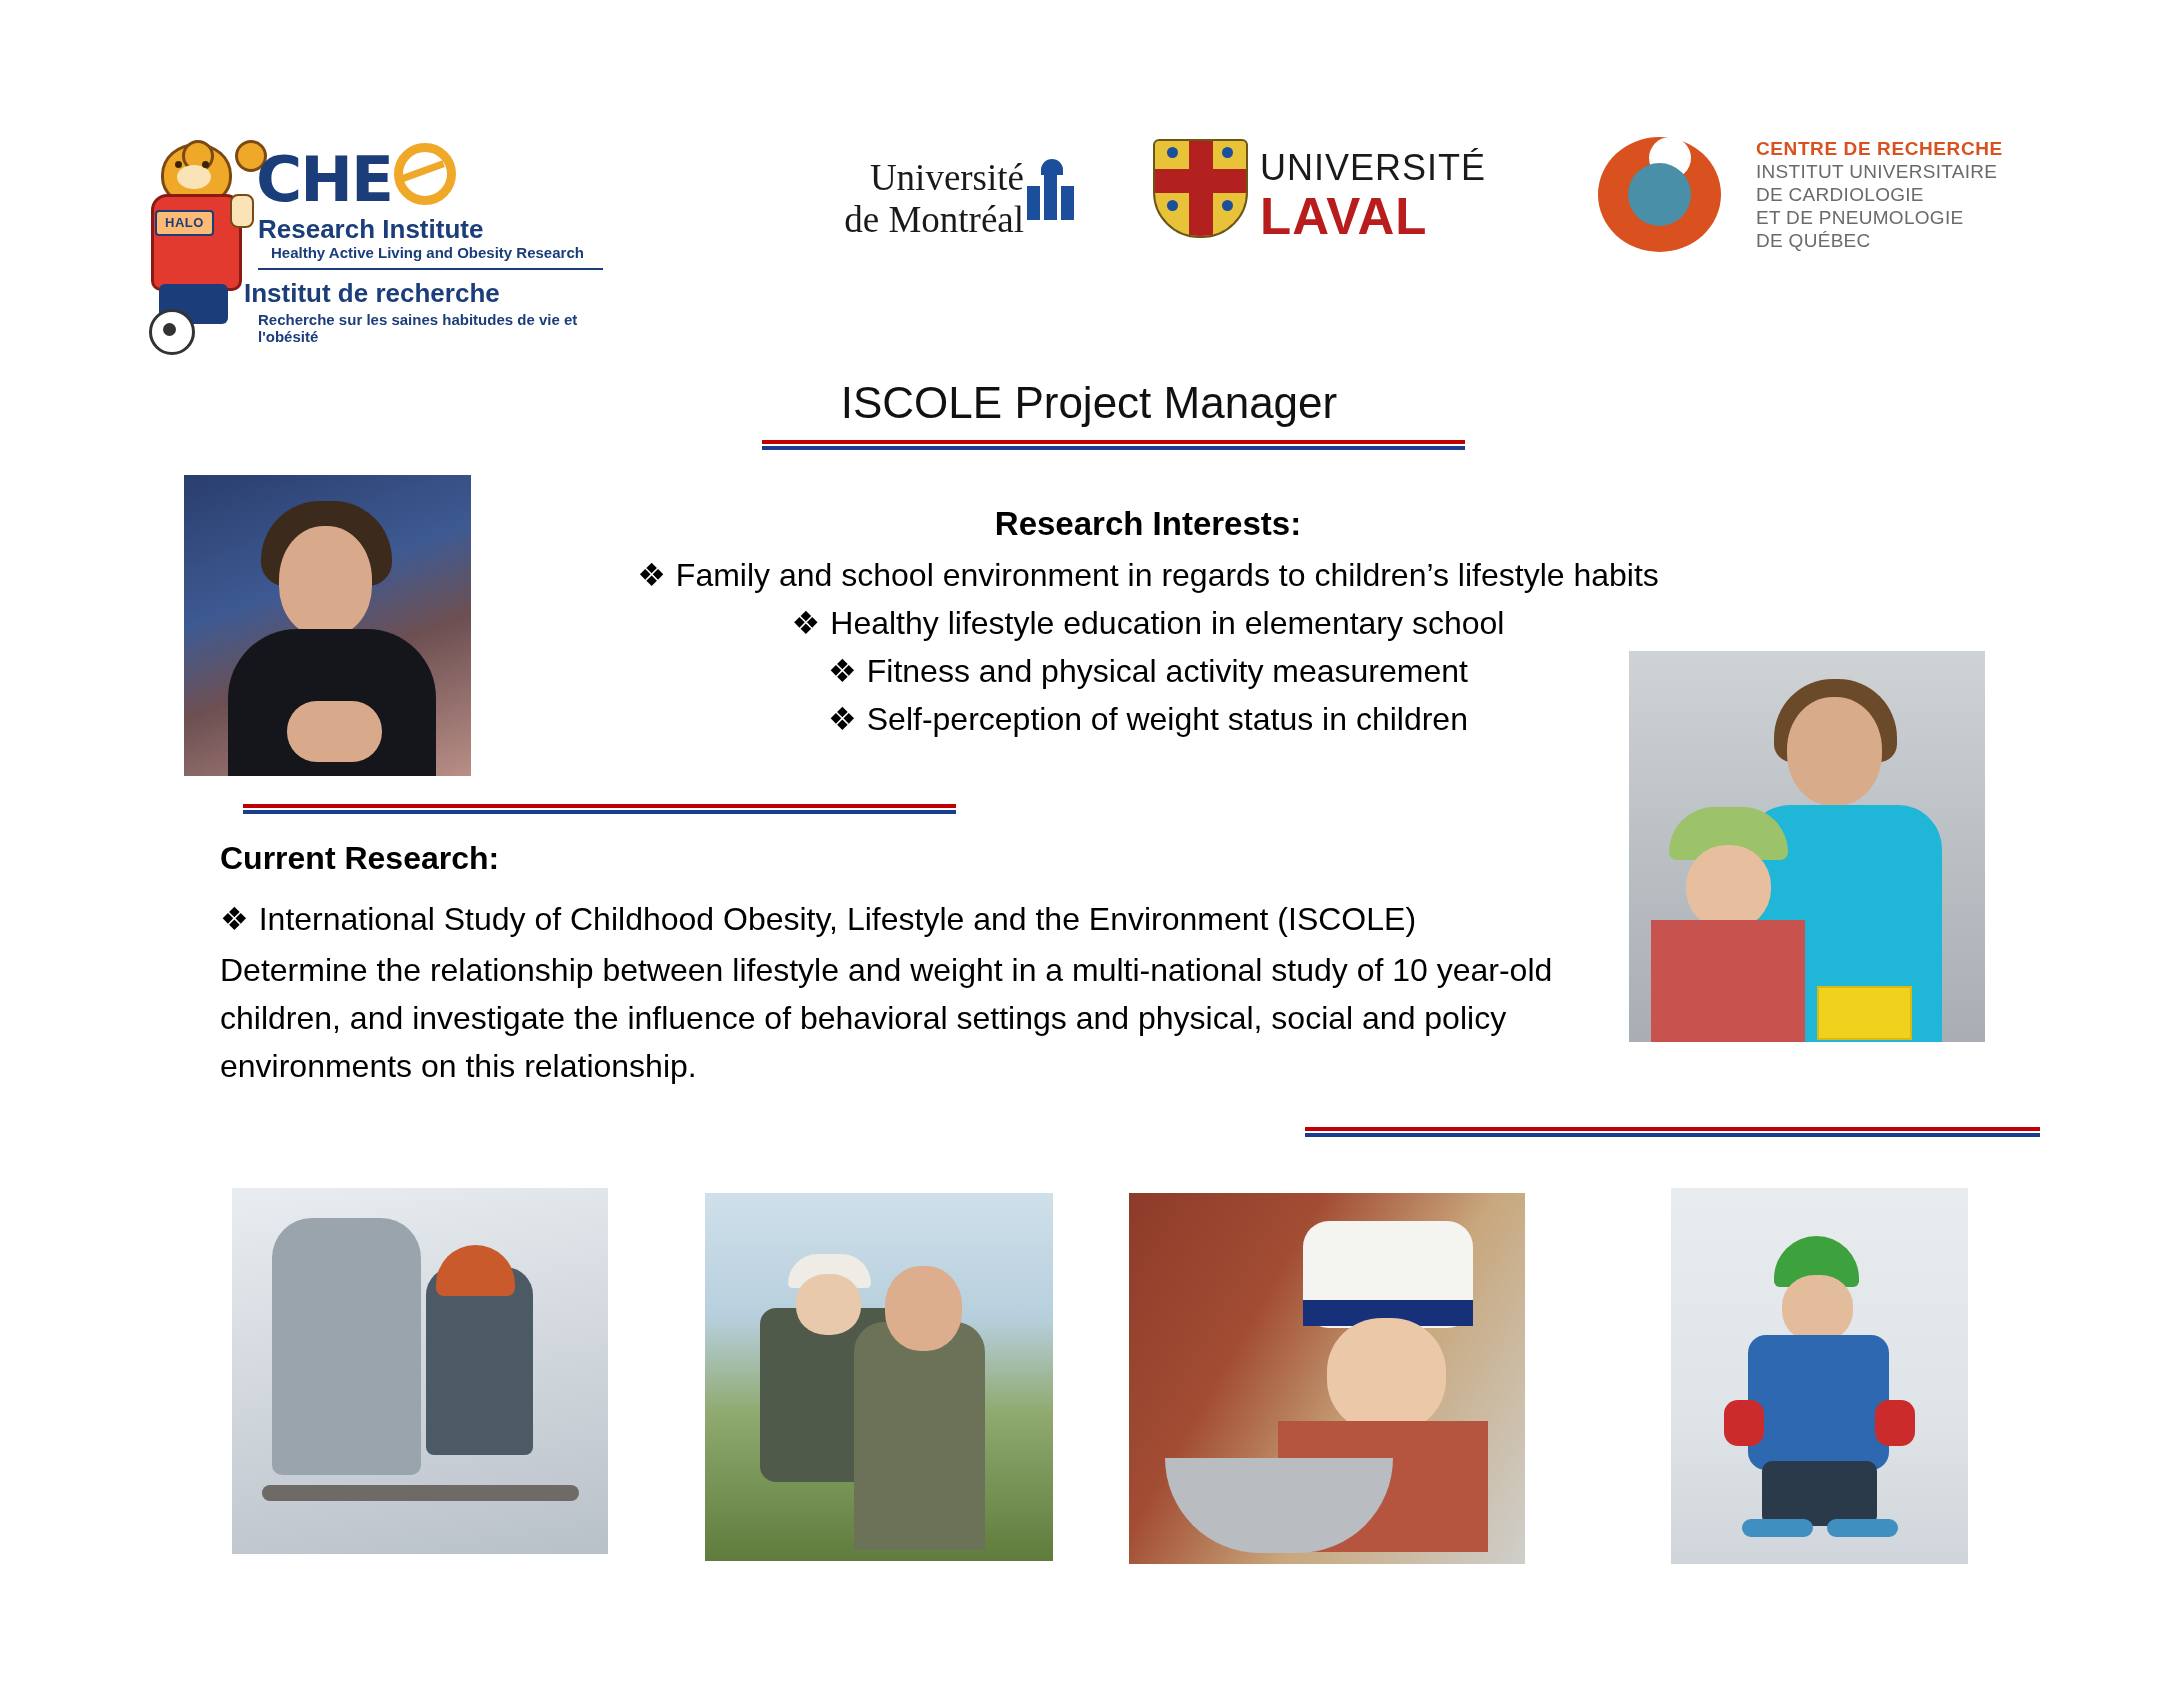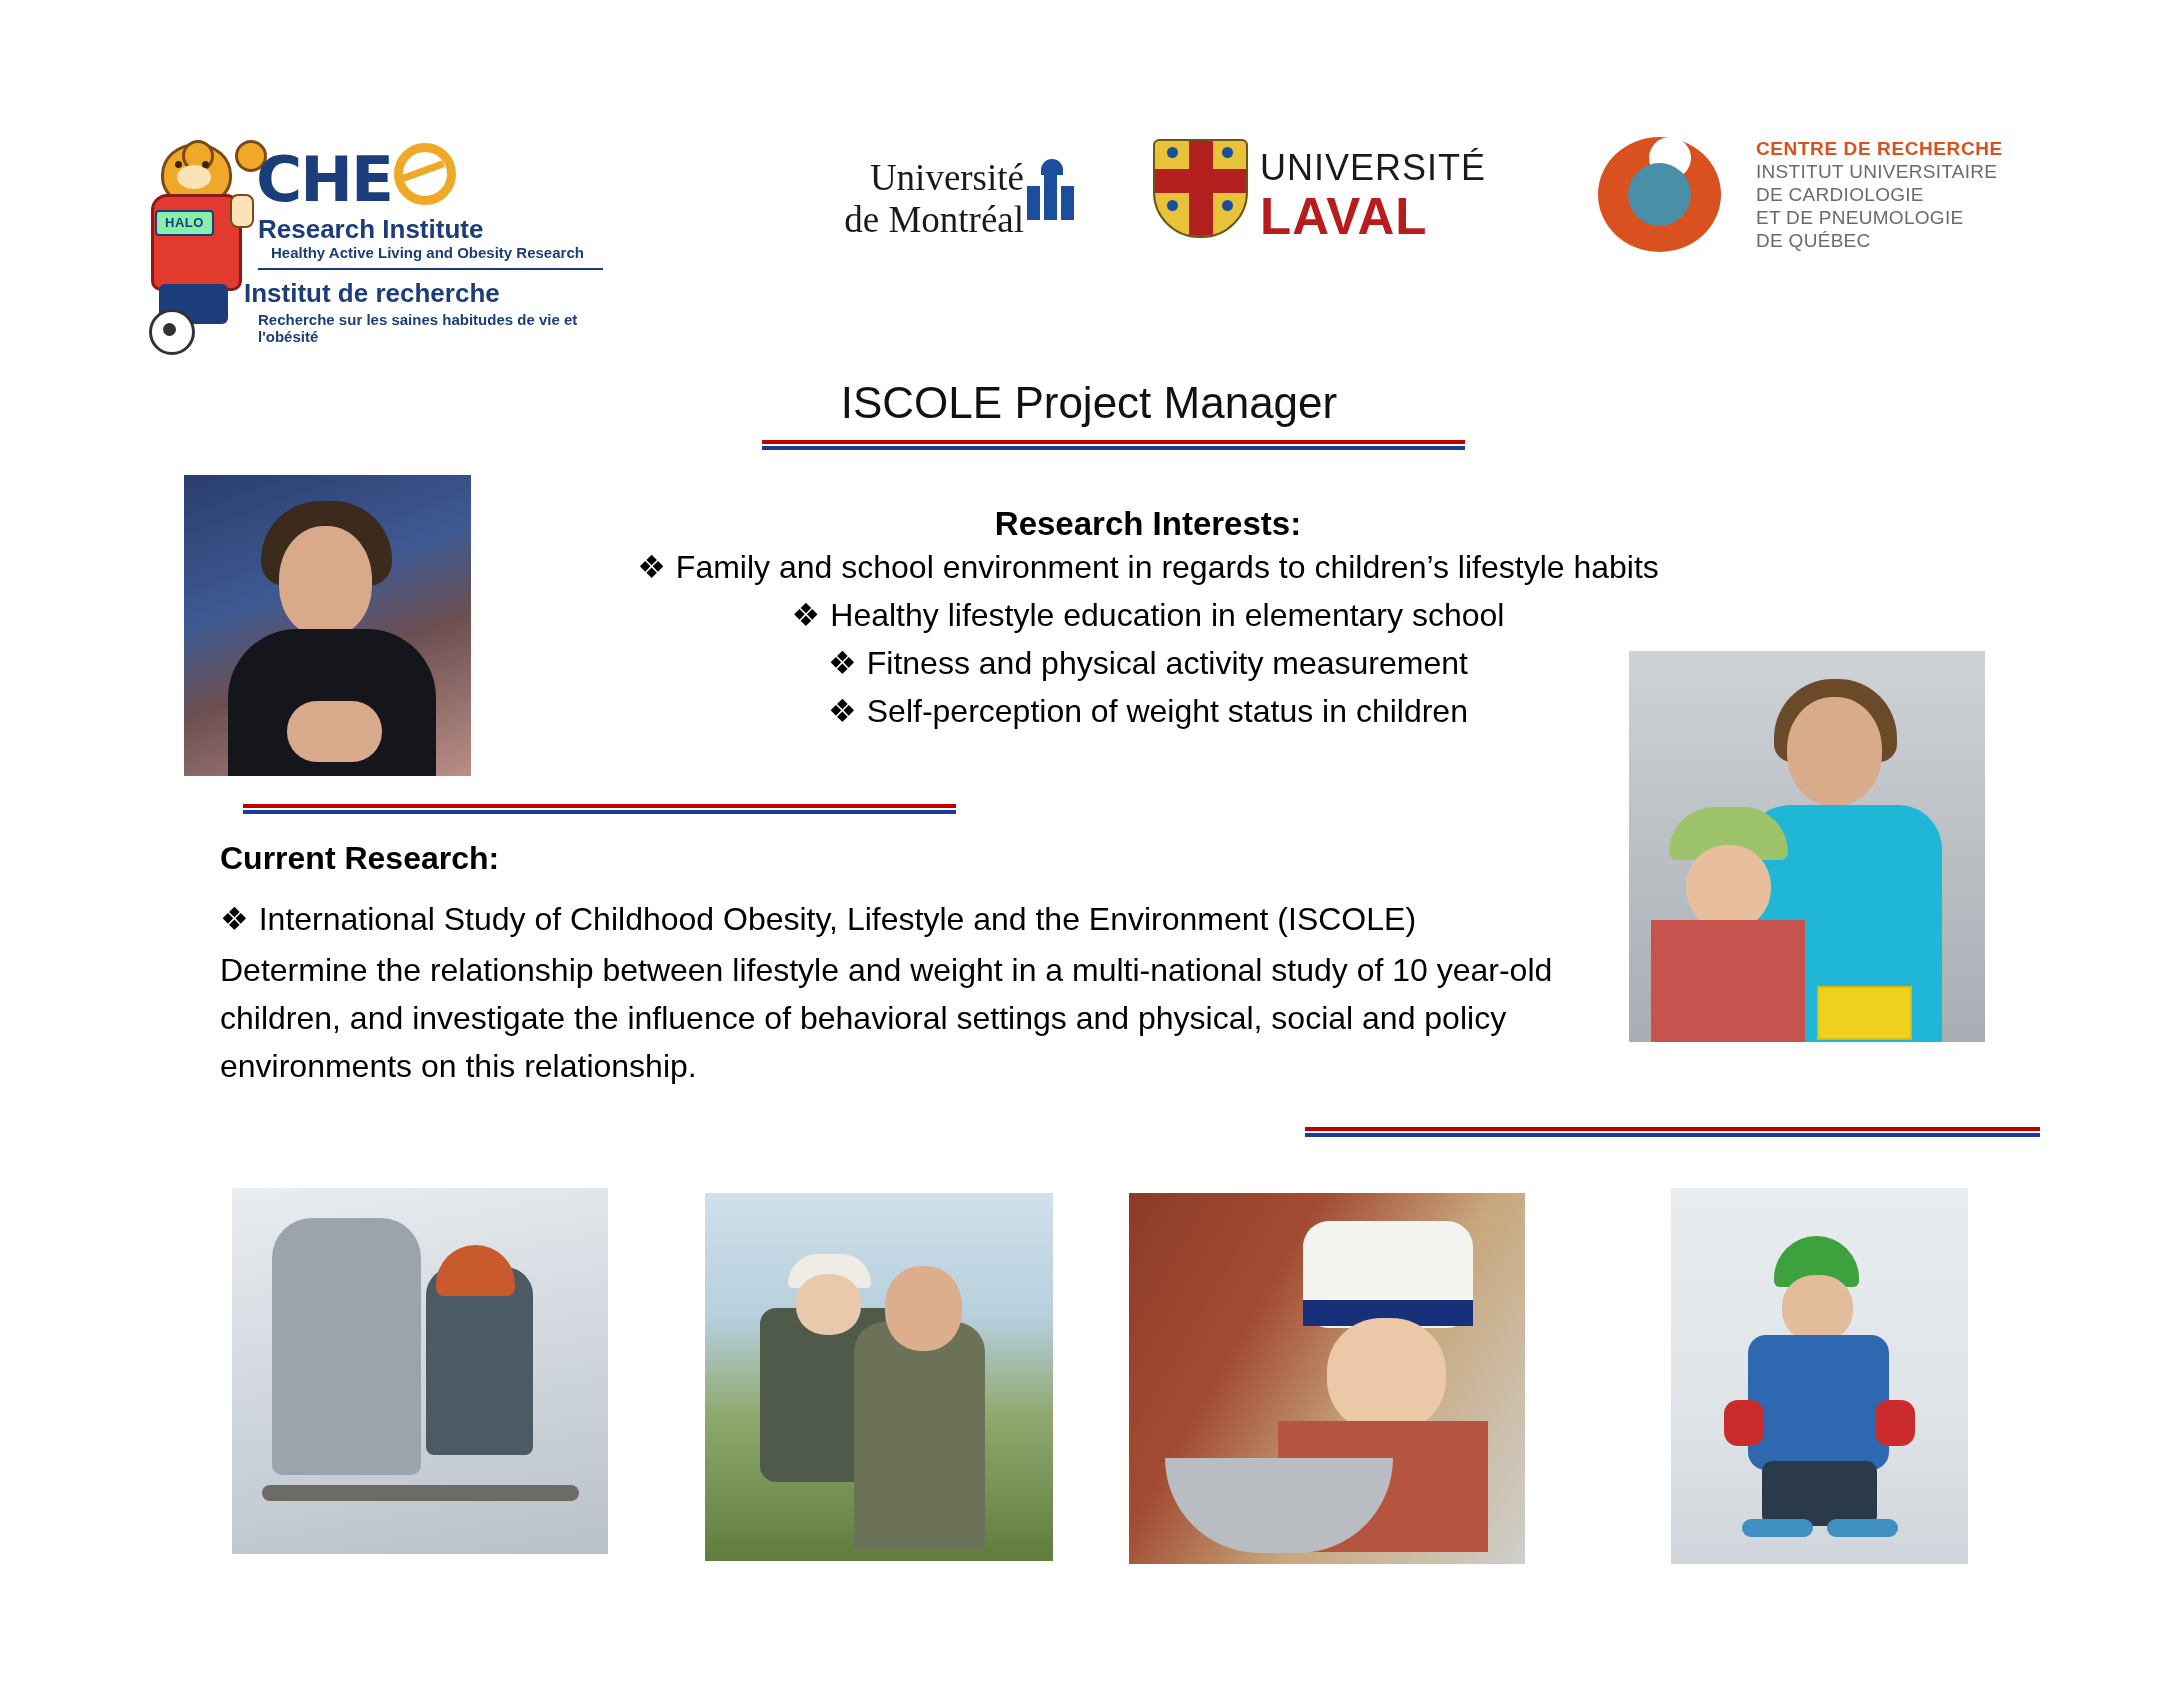--- a/index.html
+++ b/index.html
@@ -87,21 +87,21 @@
     background: #e23a2e;
     border-radius: 16px 16px 10px 10px;
     border: 3px solid #8c1a14;
   }
   .bear-badge {
     position: absolute;
     left: 20px;
     top: 71px;
     width: 55px;
     height: 22px;
-    background: #86efac;
+    background: #fdba74;
     border: 2px solid #1b3d7a;
     border-radius: 4px;
     color: #1b3d7a;
     font-size: 13px;
     font-weight: bold;
     text-align: center;
     line-height: 22px;
     letter-spacing: 0.5px;
   }
   .bear-legs {
@@ -494,20 +494,21 @@
   .interests-block {
     position: absolute;
     left: 554px;
     top: 505px;
     width: 1188px;
     text-align: center;
   }
   .interests-heading {
     font-size: 33px;
     font-weight: bold;
+    margin-bottom: 8px;
   }
   .interests-list {
     list-style: none;
     margin: 0;
     padding: 0;
   }
   .interests-list li {
     font-size: 32px;
     line-height: 48px;
     white-space: nowrap;

